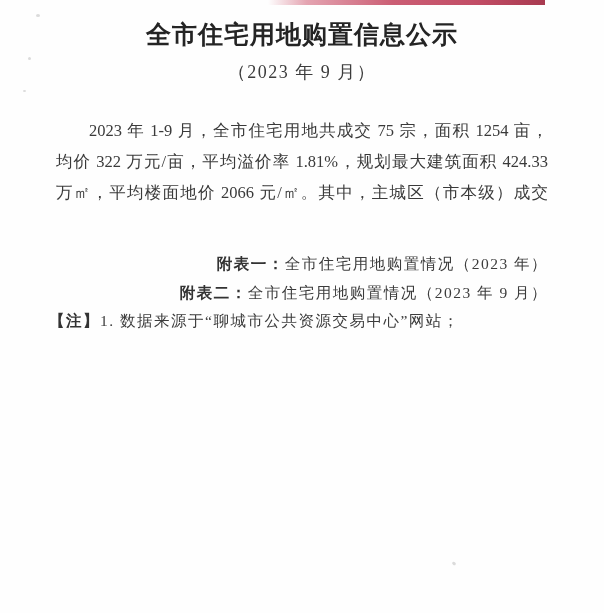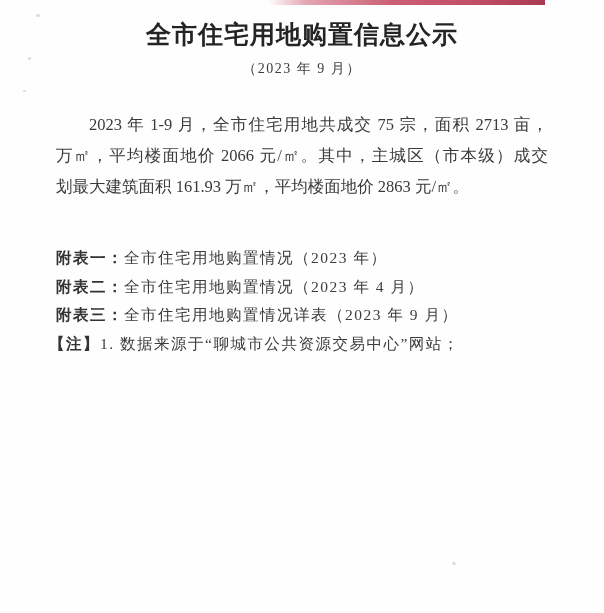--- a/index.html
+++ b/index.html
@@ -39,41 +39,42 @@
     text-align: center;
     font-family: "Liberation Sans", "DejaVu Sans", sans-serif;
     font-weight: 700;
     font-size: 25px;
     letter-spacing: 1px;
     color: #242424;
   }
   .subtitle {
     margin-top: 9px;
     text-align: center;
-    font-size: 14px;
+    font-size: 18px;
     letter-spacing: 1.5px;
     color: #3c3c3c;
   }
   .doc-body {
     margin: 31px 56px 0;
     font-size: 16.5px;
     line-height: 31px;
   }
   .body-line {
     text-align: justify;
     text-align-last: justify;
   }
   .body-line.para-first { text-indent: 2em; }
   .body-line.para-last  { text-align-last: left; }
   .attachments {
     margin: 42px 56px 0;
     font-size: 15.5px;
     line-height: 28.5px;
     letter-spacing: 1.5px;
     color: #3c3c3c;
+    text-align: right;
   }
   .attach-label { font-weight: 700; color: #333333; }
   .notes {
     margin: 0 49px;
     font-size: 15.5px;
     line-height: 28.5px;
     letter-spacing: 1.5px;
     color: #3c3c3c;
   }
   .note-label { font-weight: 700; color: #333333; }
@@ -88,35 +89,32 @@
 
   <div class="speck s1"></div>
   <div class="speck s2"></div>
   <div class="speck s3"></div>
   <div class="speck s4"></div>
 
   <h1 class="title">全市住宅用地购置信息公示</h1>
   <div class="subtitle">（2023 年 9 月）</div>
 
   <div class="doc-body">
-    <div class="body-line para-first">2023 年 1-9 月，全市住宅用地共成交 75 宗，面积 2713 亩，</div>
+    <div class="body-line para-first">2023 年 1-9 月，全市住宅用地共成交 75 宗，面积 1254 亩，</div>
+    <div class="body-line">均价 322 万元/亩，平均溢价率 1.81%，规划最大建筑面积 424.33</div>
     <div class="body-line">万㎡，平均楼面地价 2066 元/㎡。其中，主城区（市本级）成交</div>
-    <div class="body-line para-last">划最大建筑面积 161.93 万㎡，平均楼面地价 2863 元/㎡。</div>
 
   </div>
 
   <div class="attachments">
     <div class="attach-line">
       <span class="attach-label">附表一：</span><span>全市住宅用地购置情况（2023 年）</span>
     </div>
     <div class="attach-line">
-      <span class="attach-label">附表二：</span><span>全市住宅用地购置情况（2023 年 4 月）</span>
-    </div>
-    <div class="attach-line">
-      <span class="attach-label">附表三：</span><span>全市住宅用地购置情况详表（2023 年 9 月）</span>
+      <span class="attach-label">附表二：</span><span>全市住宅用地购置情况（2023 年 9 月）</span>
     </div>
   </div>
 
   <div class="notes">
     <div class="note-line">
       <span class="note-label">【注】</span><span>1. 数据来源于“聊城市公共资源交易中心”网站；</span>
     </div>
   </div>
 
 </div>

